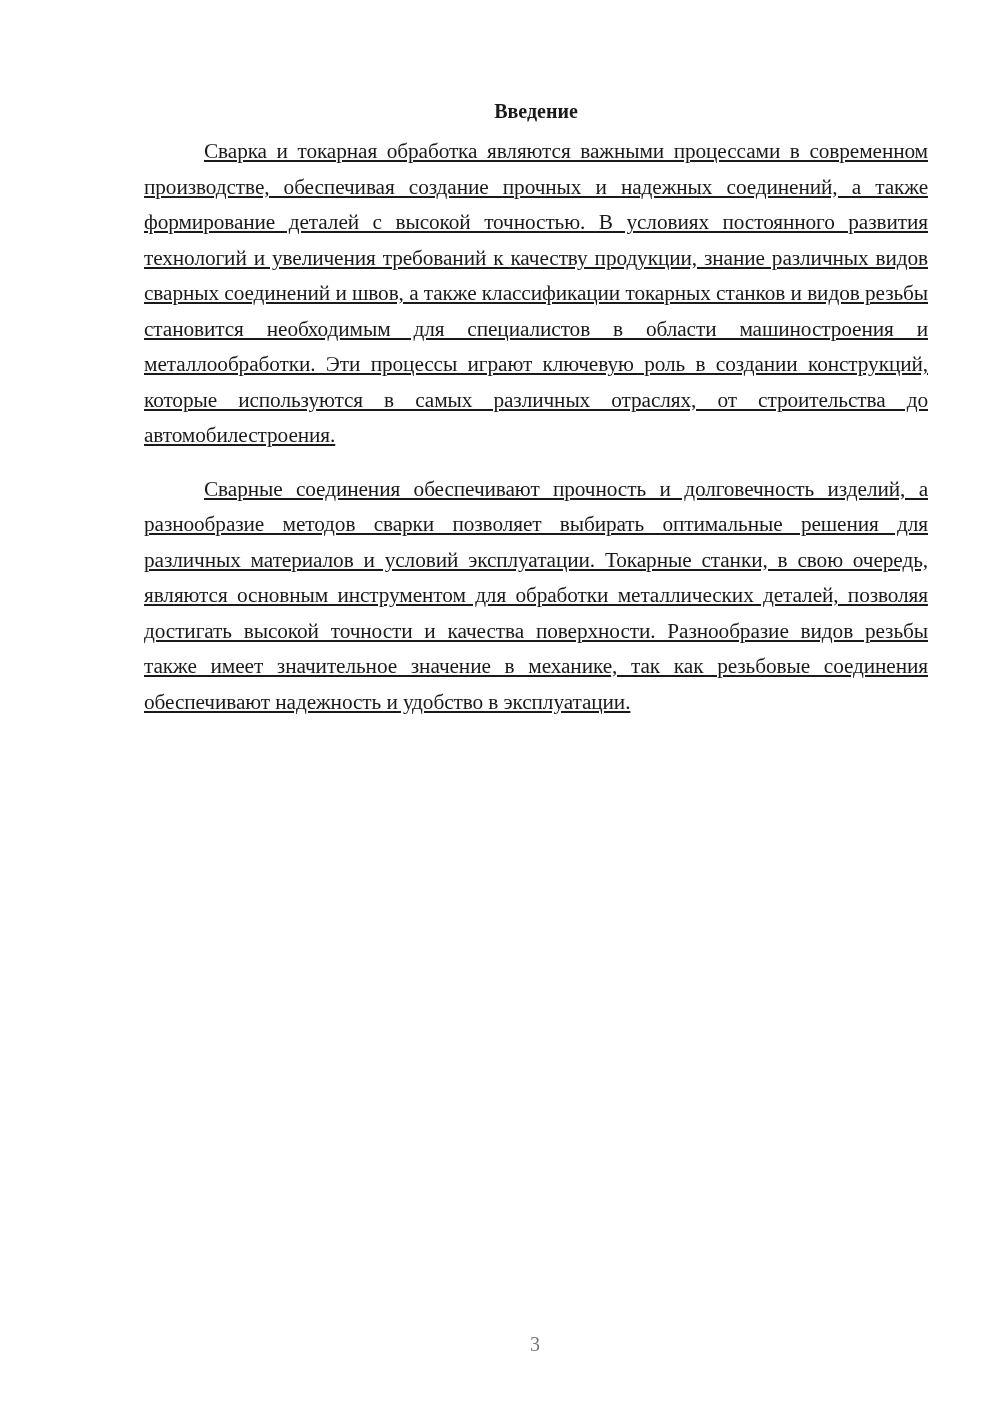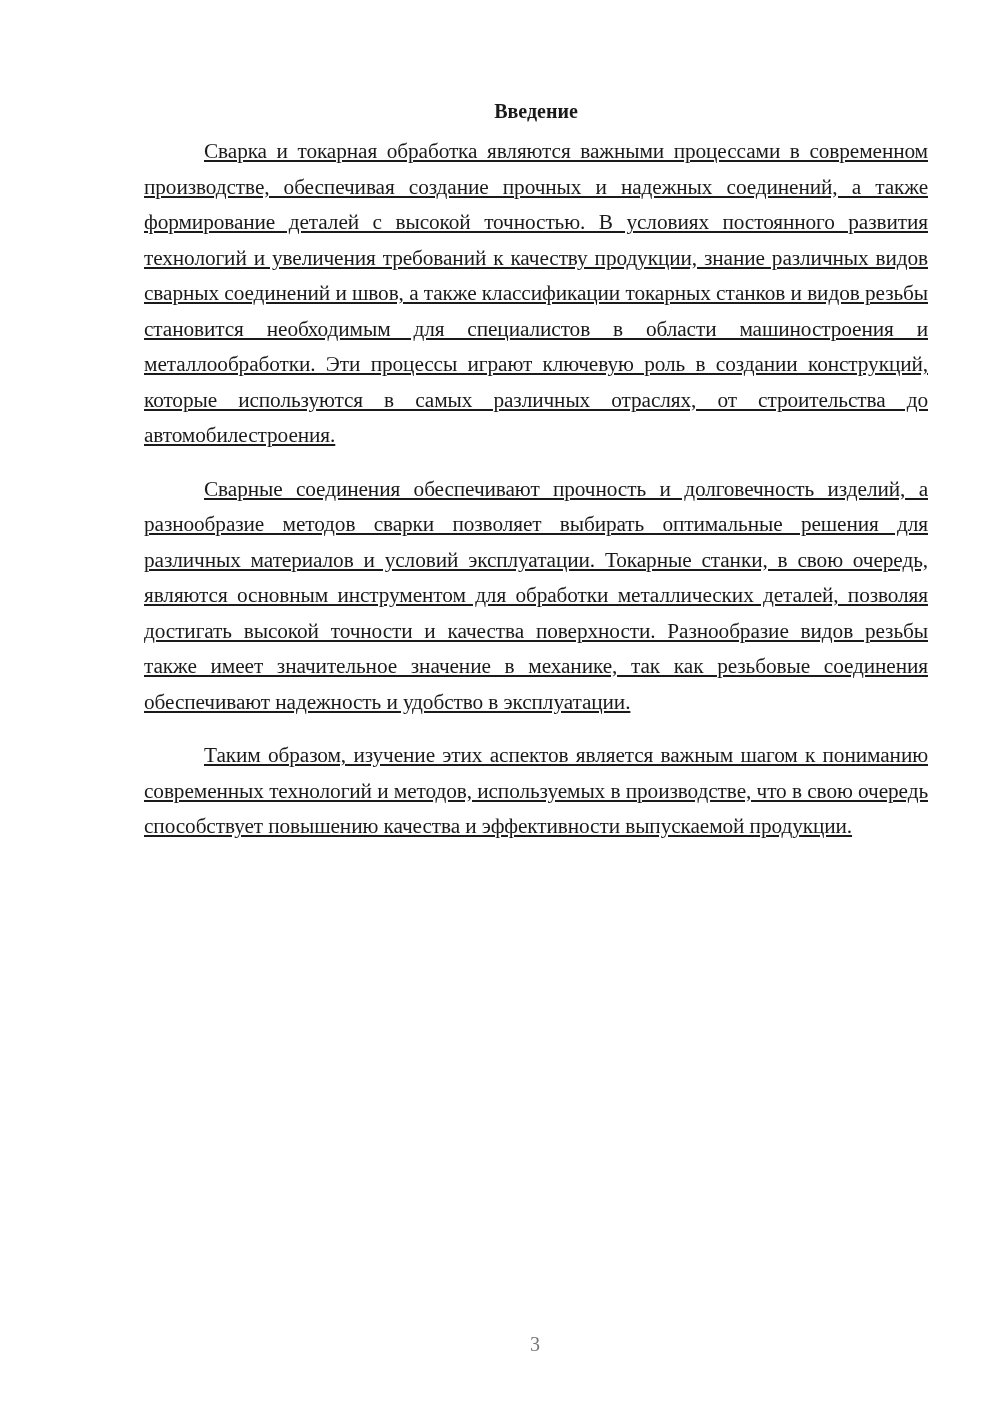--- a/index.html
+++ b/index.html
@@ -59,16 +59,15 @@
     }
   </style>
 </head>
 <body>
 
 <div class="page">
   <div class="content">
     <div class="title">Введение</div>
     <p class="para">Сварка и токарная обработка являются важными процессами в современном производстве, обеспечивая создание прочных и надежных соединений, а также формирование деталей с высокой точностью. В условиях постоянного развития технологий и увеличения требований к качеству продукции, знание различных видов сварных соединений и швов, а также классификации токарных станков и видов резьбы становится необходимым для специалистов в области машиностроения и металлообработки. Эти процессы играют ключевую роль в создании конструкций, которые используются в самых различных отраслях, от строительства до автомобилестроения.</p>
     <p class="para">Сварные соединения обеспечивают прочность и долговечность изделий, а разнообразие методов сварки позволяет выбирать оптимальные решения для различных материалов и условий эксплуатации. Токарные станки, в свою очередь, являются основным инструментом для обработки металлических деталей, позволяя достигать высокой точности и качества поверхности. Разнообразие видов резьбы также имеет значительное значение в механике, так как резьбовые соединения обеспечивают надежность и удобство в эксплуатации.</p>
-    <p class="para">Таким образом, изучение этих аспектов является важным шагом к пониманию современных технологий и методов, используемых в производстве, что в свою очередь способствует повышению качества и эффективности выпускаемой продукции.</p>
   </div>
   <div class="page-number">3</div>
 </div>
 
 </body></html>

